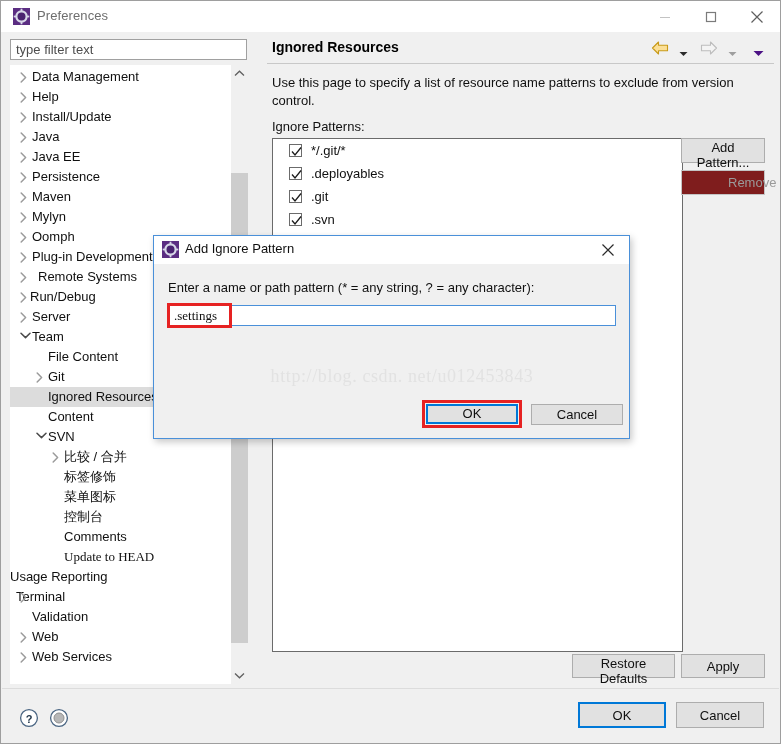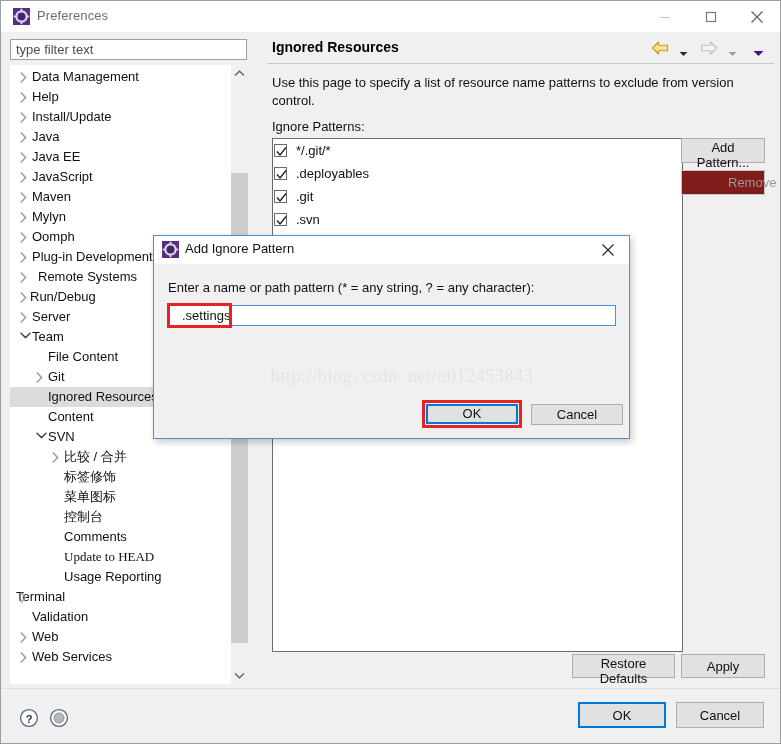--- a/index.html
+++ b/index.html
@@ -175,21 +175,21 @@
     width: 411px; height: 514px;
     background: #ffffff;
     border: 1px solid #6b6b6b;
     box-sizing: border-box;
     overflow: hidden;
   }
   .pat-row {
     position: relative;
     height: 23px;
     line-height: 23px;
-    padding-left: 1px;
+    padding-left: 16px;
     white-space: nowrap;
     font-size: 13px;
     color: #101010;
     cursor: default;
   }
   .pat-check {
     display: inline-block;
     width: 13px; height: 13px;
     border: 1px solid #6b6b6b;
     background: #ffffff;
@@ -305,23 +305,23 @@
     position: absolute;
     left: 14px; top: 69px;
     width: 448px; height: 21px;
   }
   #dlg-input {
     position: absolute; left: 0; top: 0;
     width: 448px; height: 21px;
     box-sizing: border-box;
     border: 1px solid #4a90d9;
     background: #ffffff;
-    font-family: Liberation Sans, sans-serif;
+    font-family: Liberation Serif, serif;
     font-size: 13px; color: #101010;
-    padding: 0 13px;
+    padding: 0 5px;
     outline: none;
   }
   #dlg-input-hl {
     position: absolute;
     left: -1px; top: -2px;
     width: 65px; height: 25px;
     border: 3px solid #e62222;
     box-sizing: border-box;
     pointer-events: none;
   }
@@ -434,21 +434,21 @@
           </span><span class="tree-label" style="margin-left: 22px;">Java</span></div>
         <div class="tree-row"><span class="tw" style="left: 8px;">
             <svg width="7" height="11" viewBox="0 0 7 11">
               <path d="M1.2 1 L5.6 5.5 L1.2 10" stroke="#9b9b9b" stroke-width="1.5" fill="none" stroke-linecap="round" stroke-linejoin="round"></path>
             </svg>
           </span><span class="tree-label" style="margin-left: 22px;">Java EE</span></div>
         <div class="tree-row"><span class="tw" style="left: 8px;">
             <svg width="7" height="11" viewBox="0 0 7 11">
               <path d="M1.2 1 L5.6 5.5 L1.2 10" stroke="#9b9b9b" stroke-width="1.5" fill="none" stroke-linecap="round" stroke-linejoin="round"></path>
             </svg>
-          </span><span class="tree-label" style="margin-left: 22px;">JavaScript</span></div>
+          </span><span class="tree-label" style="margin-left: 22px;">Persistence</span></div>
         <div class="tree-row"><span class="tw" style="left: 8px;">
             <svg width="7" height="11" viewBox="0 0 7 11">
               <path d="M1.2 1 L5.6 5.5 L1.2 10" stroke="#9b9b9b" stroke-width="1.5" fill="none" stroke-linecap="round" stroke-linejoin="round"></path>
             </svg>
           </span><span class="tree-label" style="margin-left: 22px;">Maven</span></div>
         <div class="tree-row"><span class="tw" style="left: 8px;">
             <svg width="7" height="11" viewBox="0 0 7 11">
               <path d="M1.2 1 L5.6 5.5 L1.2 10" stroke="#9b9b9b" stroke-width="1.5" fill="none" stroke-linecap="round" stroke-linejoin="round"></path>
             </svg>
           </span><span class="tree-label" style="margin-left: 22px;">Mylyn</span></div>
@@ -498,21 +498,21 @@
         <div class="tree-row"><span class="tw" style="left: 40px;">
             <svg width="7" height="11" viewBox="0 0 7 11">
               <path d="M1.2 1 L5.6 5.5 L1.2 10" stroke="#9b9b9b" stroke-width="1.5" fill="none" stroke-linecap="round" stroke-linejoin="round"></path>
             </svg>
           </span><span class="tree-label" style="margin-left: 54px;">比较 / 合并</span></div>
         <div class="tree-row"><span class="tree-label" style="margin-left: 54px;">标签修饰</span></div>
         <div class="tree-row"><span class="tree-label" style="margin-left: 54px;">菜单图标</span></div>
         <div class="tree-row"><span class="tree-label" style="margin-left: 54px;">控制台</span></div>
         <div class="tree-row"><span class="tree-label" style="margin-left: 54px;">Comments</span></div>
         <div class="tree-row"><span class="tree-label" style="margin-left: 54px; font-family: Liberation Serif, serif;">Update to HEAD</span></div>
-        <div class="tree-row"><span class="tree-label" style="margin-left: 54px;">Usage Reporting</span></div>
+        <div class="tree-row"><span class="tree-label" style="">Usage Reporting</span></div>
         <div class="tree-row"><span class="tw" style="left: 8px;">
             <svg width="7" height="11" viewBox="0 0 7 11">
               <path d="M1.2 1 L5.6 5.5 L1.2 10" stroke="#9b9b9b" stroke-width="1.5" fill="none" stroke-linecap="round" stroke-linejoin="round"></path>
             </svg>
           </span><span class="tree-label" style="margin-left: 6px;">Terminal</span></div>
         <div class="tree-row"><span class="tree-label" style="margin-left: 22px;">Validation</span></div>
         <div class="tree-row"><span class="tw" style="left: 8px;">
             <svg width="7" height="11" viewBox="0 0 7 11">
               <path d="M1.2 1 L5.6 5.5 L1.2 10" stroke="#9b9b9b" stroke-width="1.5" fill="none" stroke-linecap="round" stroke-linejoin="round"></path>
             </svg>

